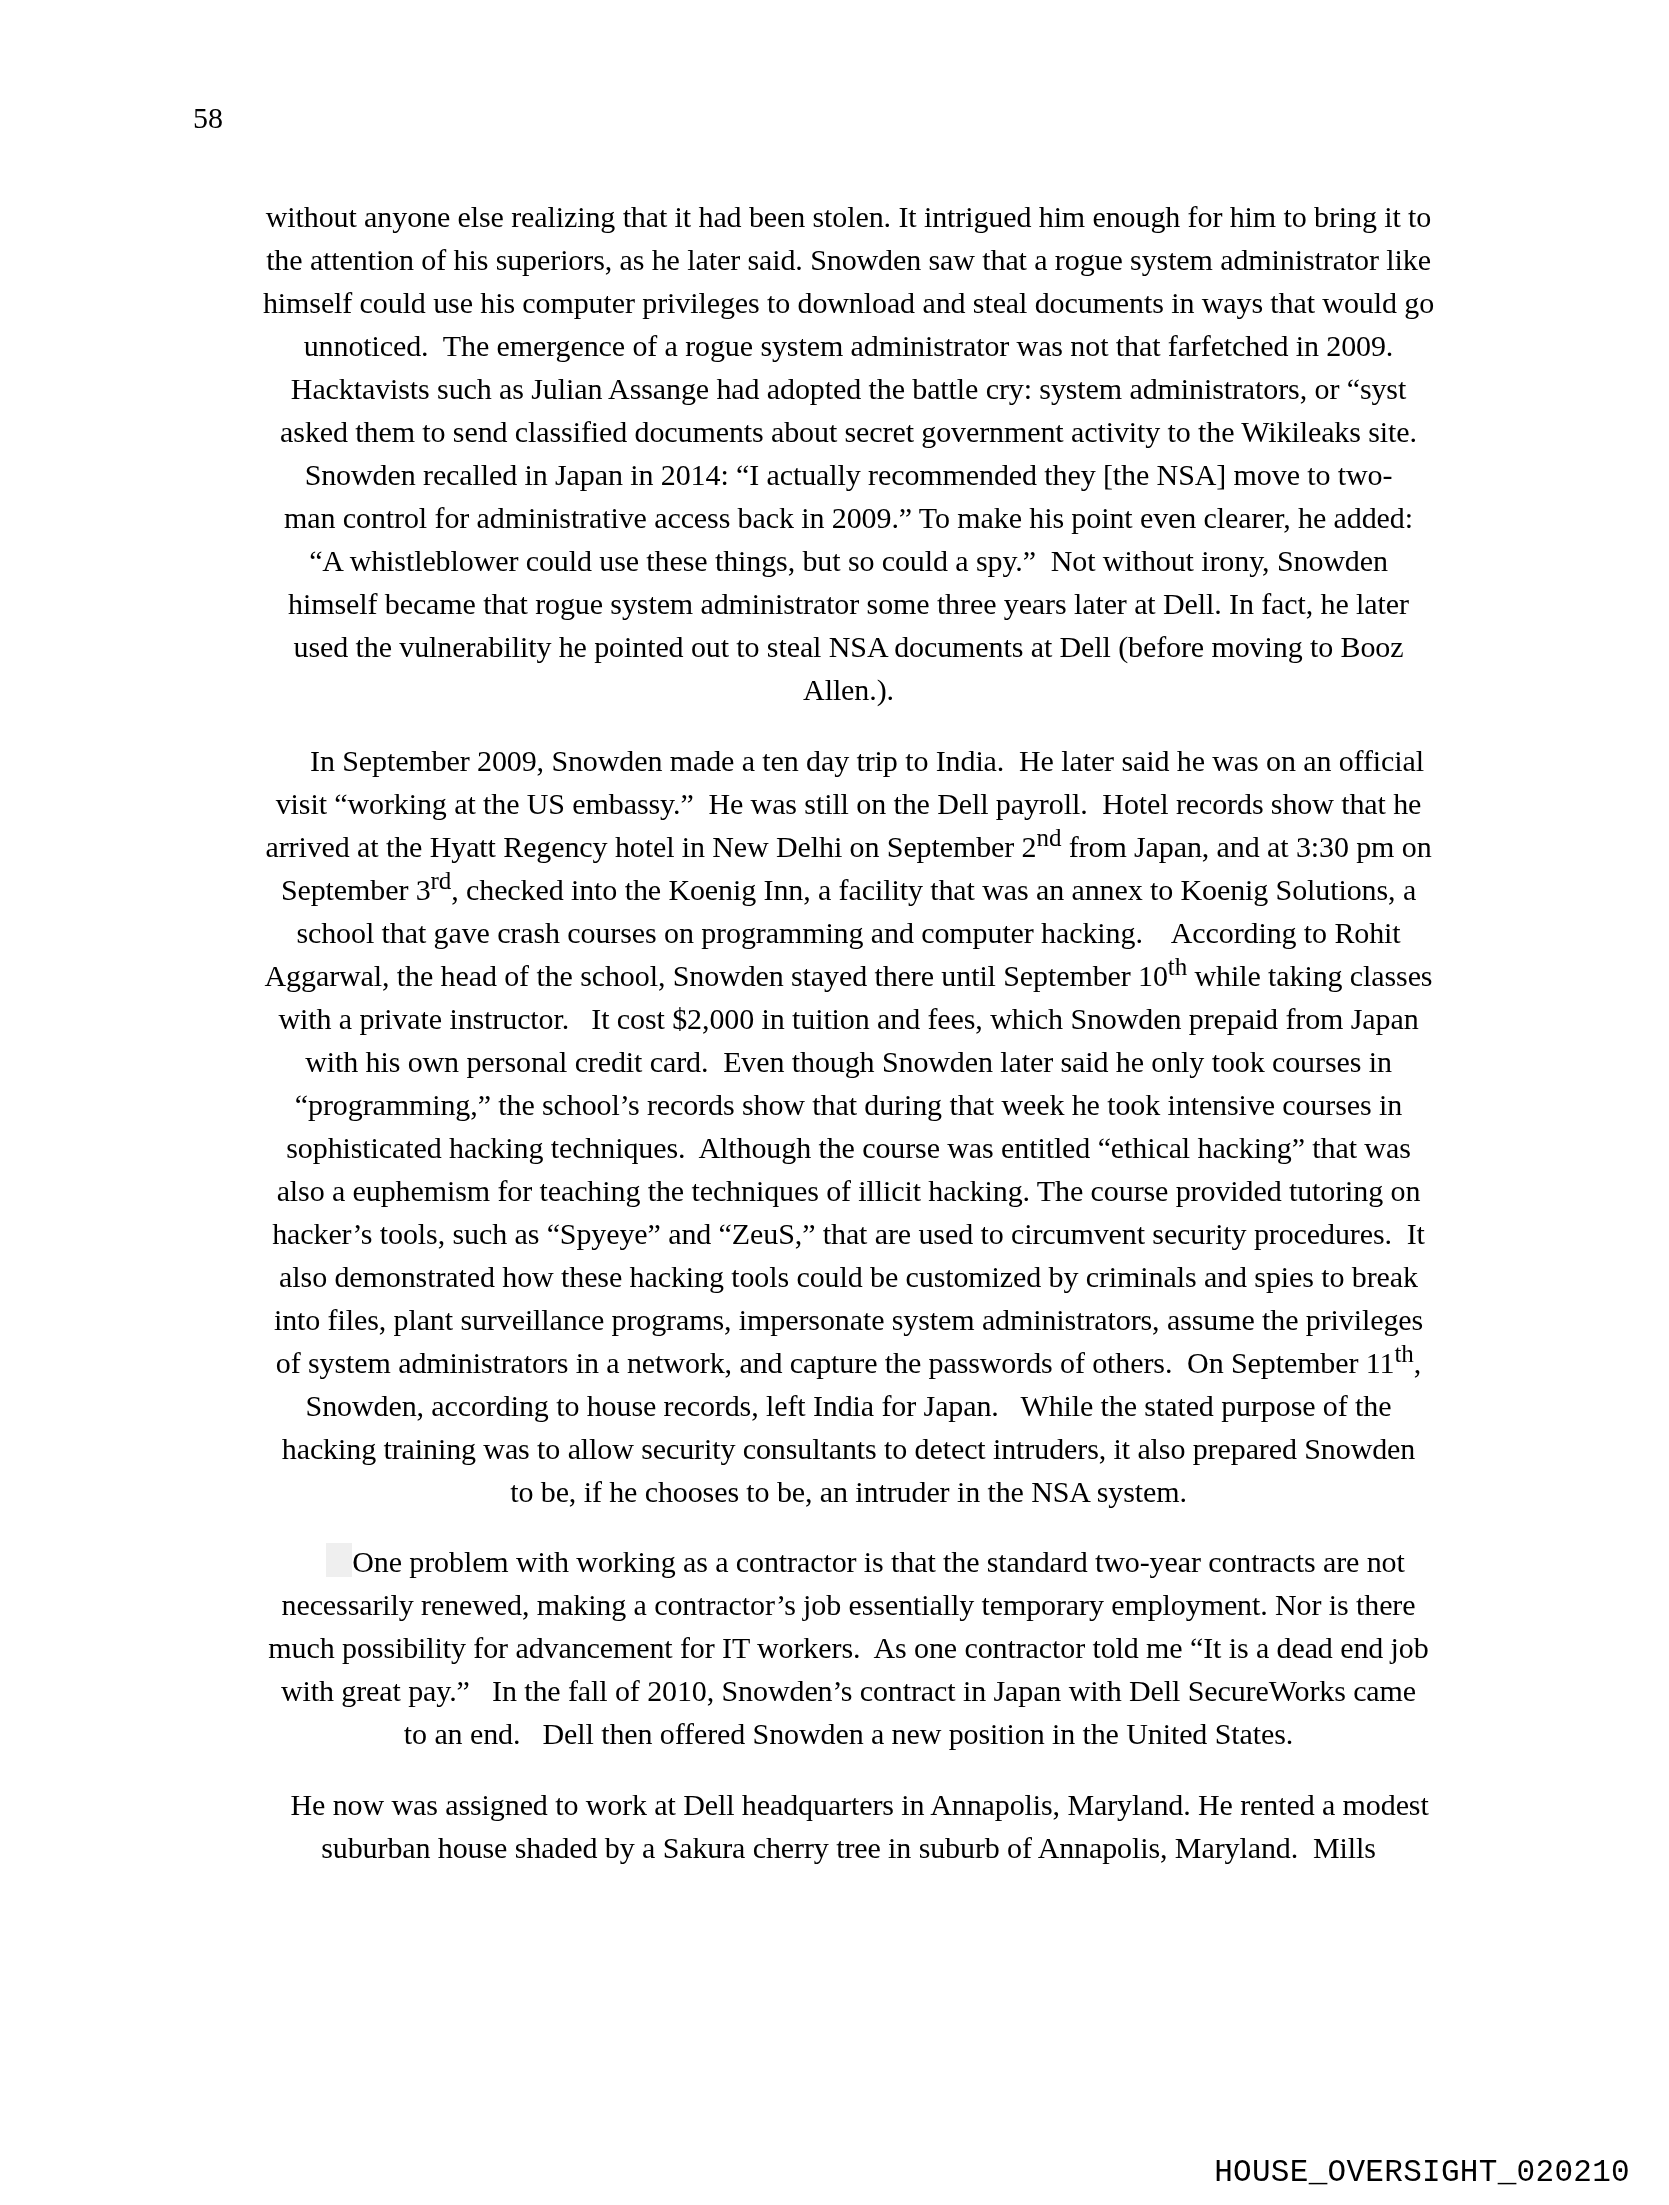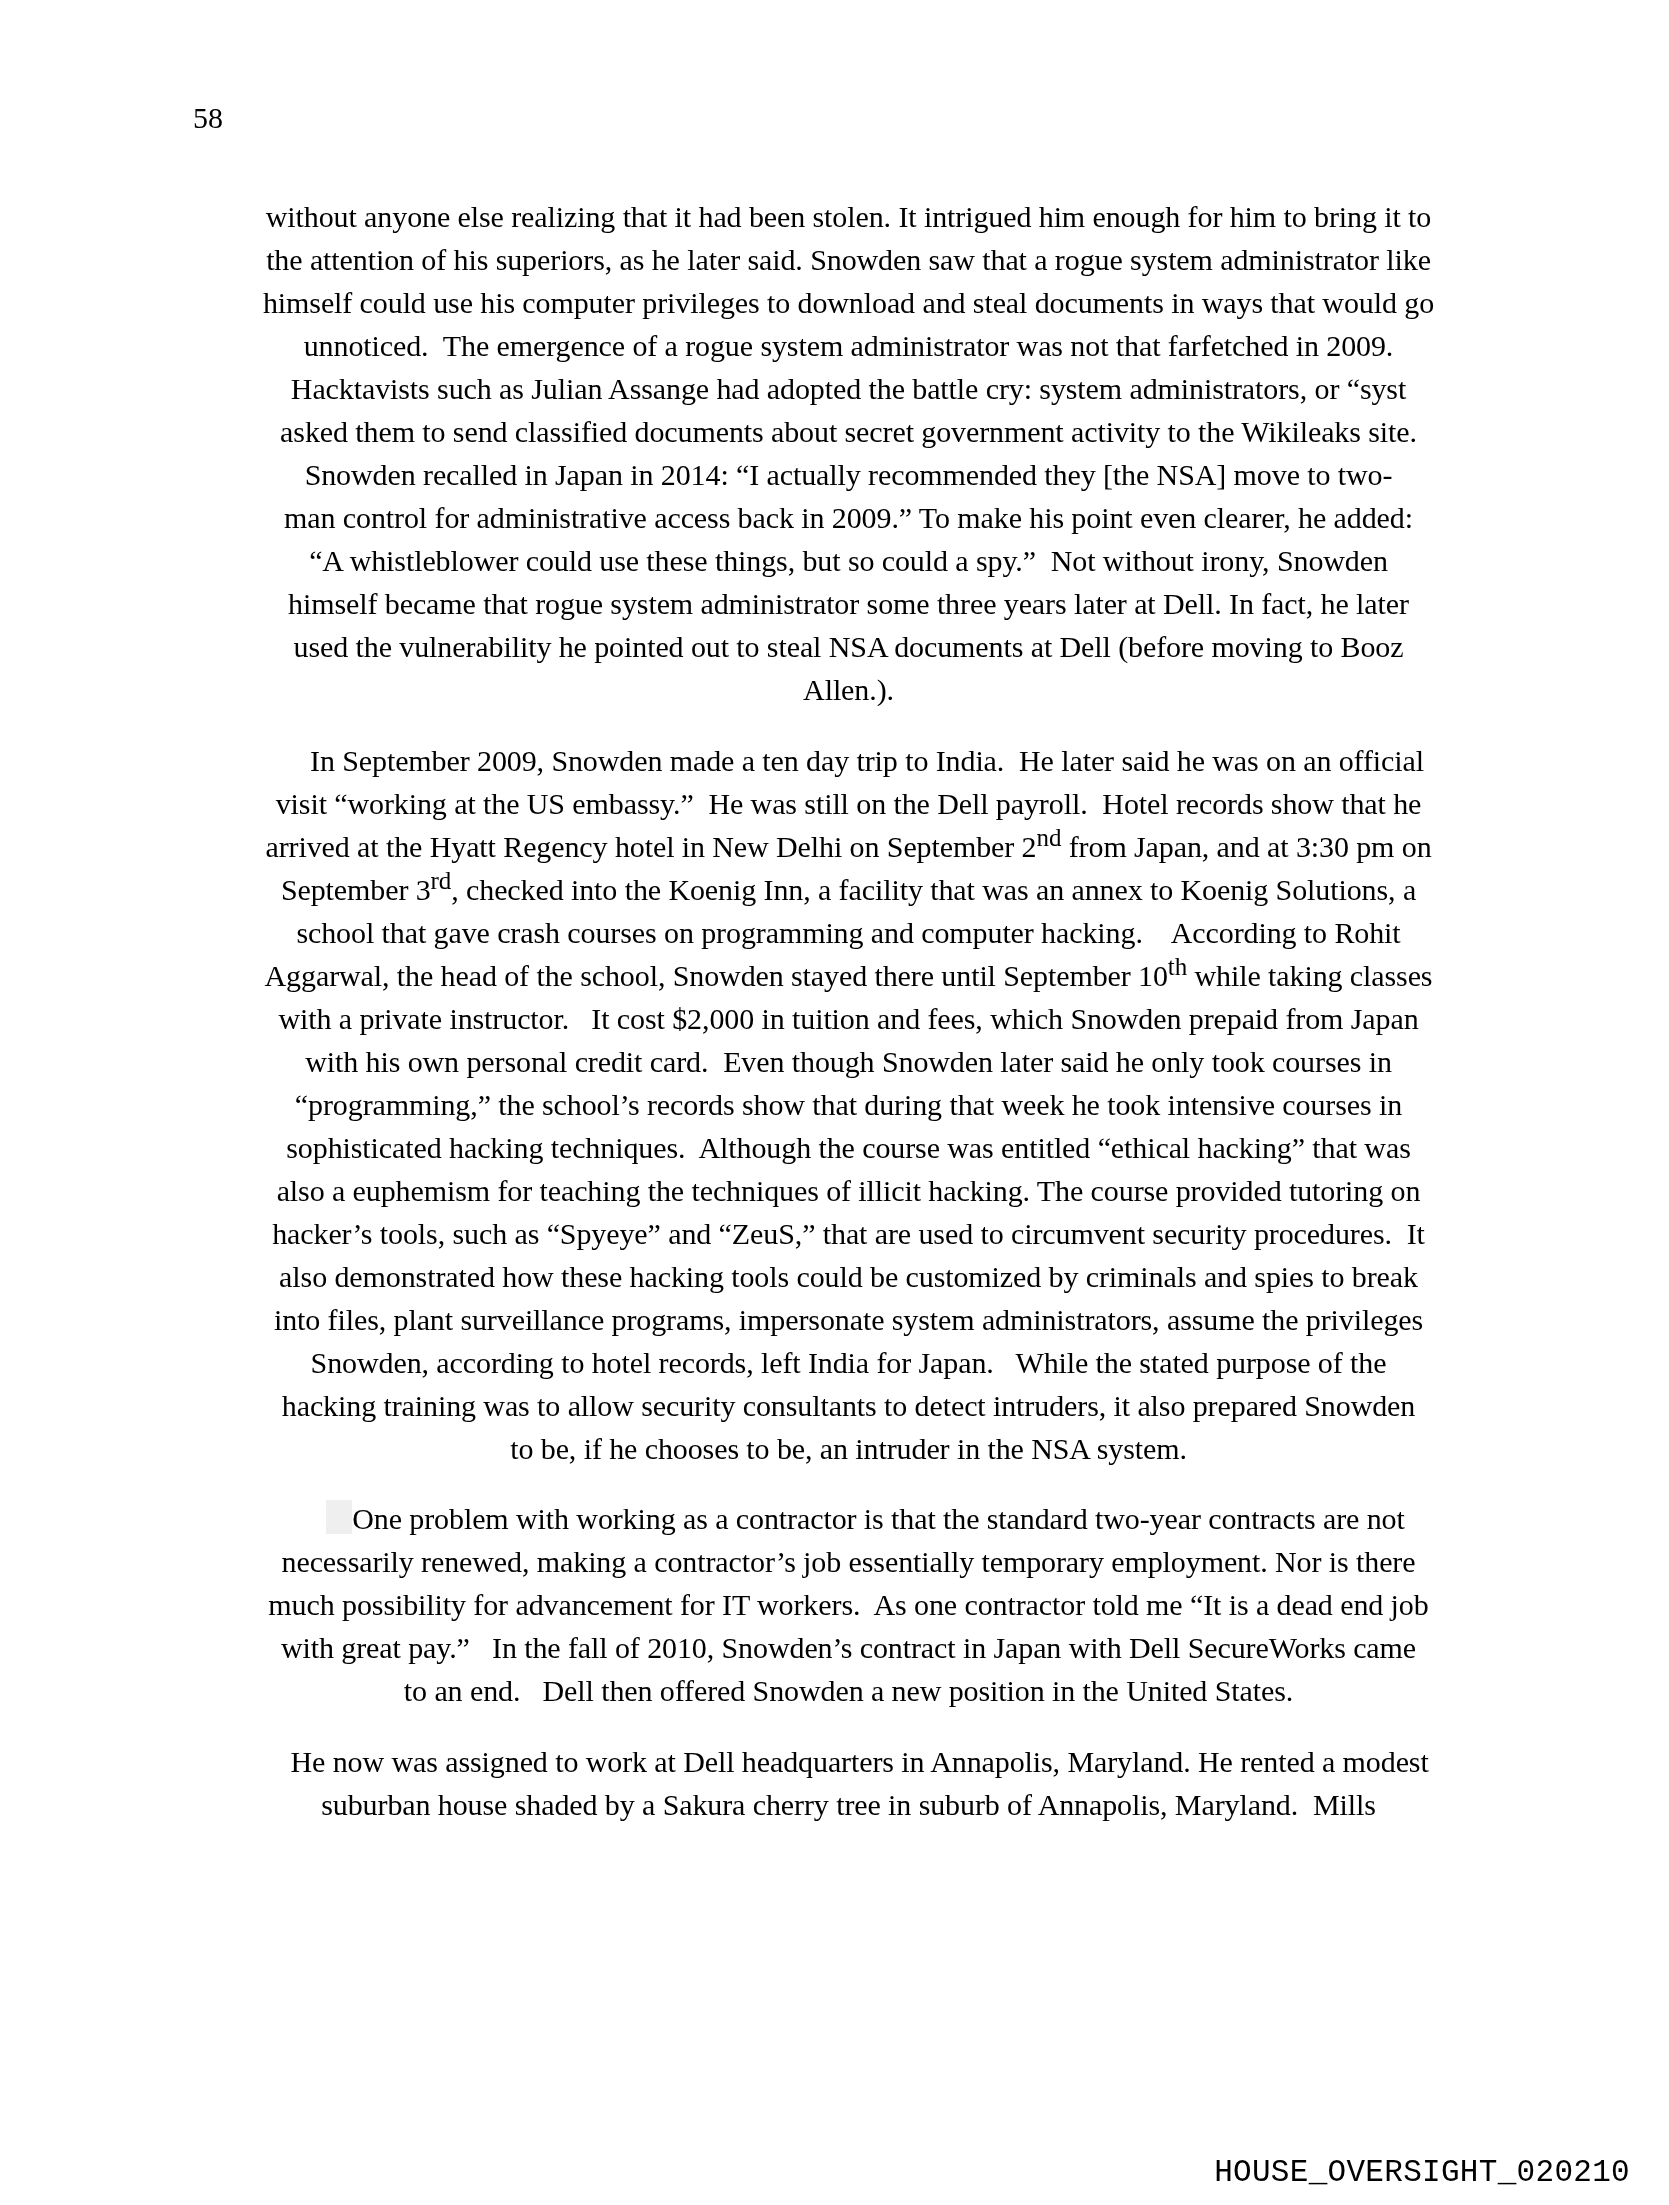--- a/index.html
+++ b/index.html
@@ -42,21 +42,22 @@
       <span class="line">school that gave crash courses on programming and computer hacking.    According to Rohit</span>
       <span class="line">Aggarwal, the head of the school, Snowden stayed there until September 10<sup>th</sup> while taking classes</span>
       <span class="line">with a private instructor.   It cost $2,000 in tuition and fees, which Snowden prepaid from Japan</span>
       <span class="line">with his own personal credit card.  Even though Snowden later said he only took courses in</span>
       <span class="line">“programming,” the school’s records show that during that week he took intensive courses in</span>
       <span class="line">sophisticated hacking techniques.  Although the course was entitled “ethical hacking” that was</span>
       <span class="line">also a euphemism for teaching the techniques of illicit hacking. The course provided tutoring on</span>
       <span class="line">hacker’s tools, such as “Spyeye” and “ZeuS,” that are used to circumvent security procedures.  It</span>
       <span class="line">also demonstrated how these hacking tools could be customized by criminals and spies to break</span>
       <span class="line">into files, plant surveillance programs, impersonate system administrators, assume the privileges</span>
-      <span class="line">Snowden, according to hotel records, left India for Japan.   While the stated purpose of the</span>
+      <span class="line">of system administrators in a network, and capture the passwords of others.  On September 11<sup>th</sup>,</span>
+      <span class="line">Snowden, according to house records, left India for Japan.   While the stated purpose of the</span>
       <span class="line">hacking training was to allow security consultants to detect intruders, it also prepared Snowden</span>
       <span class="line">to be, if he chooses to be, an intruder in the NSA system.</span>
     </p>
   <p class="para">
       <span class="line"><span class="indent-box"></span>One problem with working as a contractor is that the standard two-year contracts are not</span>
       <span class="line">necessarily renewed, making a contractor’s job essentially temporary employment. Nor is there</span>
       <span class="line">much possibility for advancement for IT workers.  As one contractor told me “It is a dead end job</span>
       <span class="line">with great pay.”   In the fall of 2010, Snowden’s contract in Japan with Dell SecureWorks came</span>
       <span class="line">to an end.   Dell then offered Snowden a new position in the United States.</span>
     </p>

